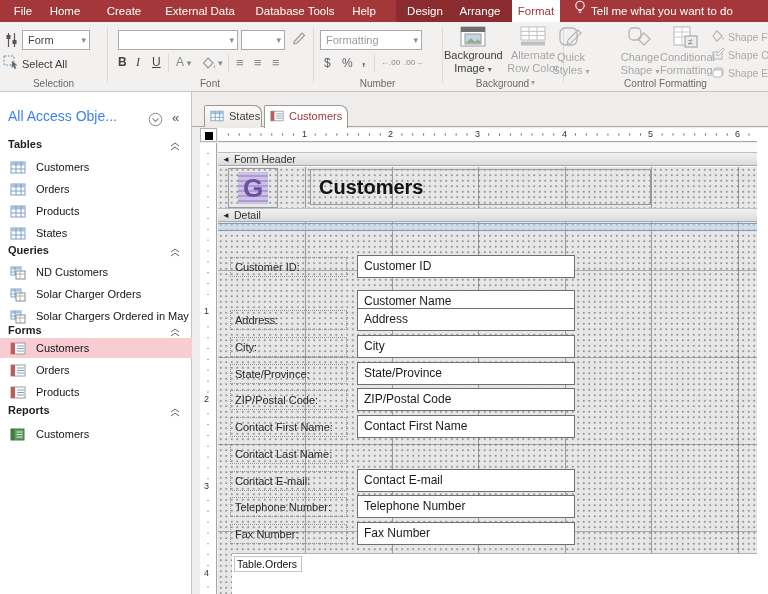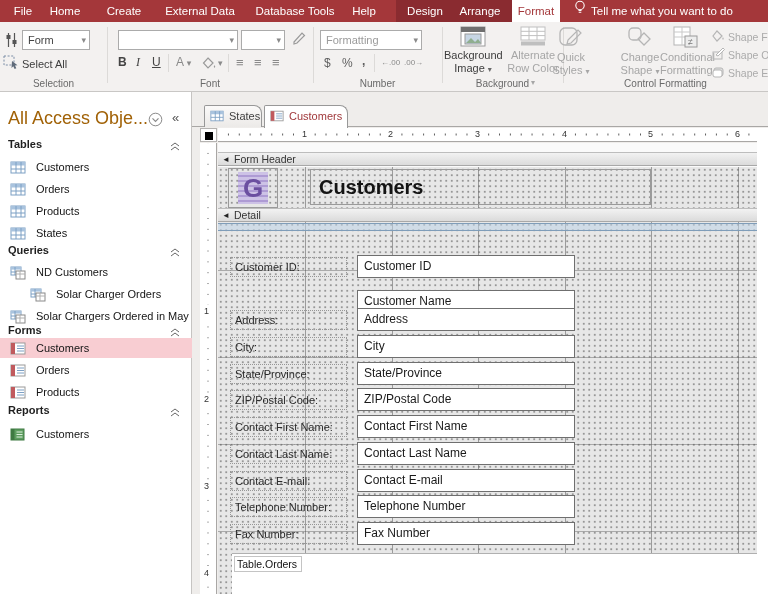--- a/index.html
+++ b/index.html
@@ -22,21 +22,21 @@
   .combo .arr { position:absolute; right:3px; top:0; color:#8a8a8a; font-size:9px; line-height:18px; }
   .rtxt { position:absolute; font-size:11px; color:#3d3d3d; }
   .gray { color:#A6A6A6 !important; }
   .bigbtn { position:absolute; top:4px; height:58px; text-align:center; font-size:11px; color:#3d3d3d; line-height:13px; }
   .bigbtn svg { display:block; margin:0 auto 2px auto; }
   .fmtglyph { position:absolute; font-size:12px; color:#5f5f5f; }
   .shpbtn { position:absolute; left:712px; width:56px; height:16px; font-size:10.5px; color:#ABABAB; display:flex; align-items:center; gap:3px; overflow:hidden; white-space:nowrap; }
 
   
   .navpane { position:absolute; left:0; top:92px; width:192px; height:502px; background:#fff; border-right:1px solid #C6C4C2; }
-  .navtitle { position:absolute; top:16px; left:8px; font-size:18px; color:#a16207; white-space:nowrap; }
+  .navtitle { position:absolute; top:16px; left:8px; font-size:14px; color:#3b82f6; white-space:nowrap; }
   .navhdr { position:absolute; left:0; width:192px; height:16px; font-size:11px; font-weight:bold; color:#1f1f1f; padding-left:8px; }
   .navhdr svg { position:absolute; right:12px; top:4px; }
   .navitem { position:absolute; left:0; width:192px; height:20px; font-size:11px; color:#141414; line-height:20px; }
   .navitem .lbl { position:absolute; left:36px; }
   .navitem svg { position:absolute; left:10px; top:4px; }
   .navsel { background:#F8CDD2; }
 
   
   .workarea { position:absolute; left:192px; top:92px; width:576px; height:502px; background:#EFEDEB; }
   .doctabstrip { position:absolute; left:0; top:12px; width:576px; height:23px; border-bottom:1px solid #A9A7A5; }
@@ -299,21 +299,21 @@
     <div class="navitem" style="top:170px;">
       <svg width="16" height="14" viewBox="0 0 16 14">
           <rect x="1" y="1" width="10" height="8" fill="#fff" stroke="#7DA0C4"></rect>
           <rect x="1" y="1" width="10" height="2.6" fill="#A9C3DE"></rect>
           <path d="M5 1v8M1 6h10" stroke="#7DA0C4"></path>
           <rect x="6" y="5" width="9" height="8" fill="#fff" stroke="#8a8a8a"></rect>
           <path d="M6 8h9M10 5v8" stroke="#b0b0b0"></path>
         </svg>
       <span class="lbl">ND Customers</span>
     </div>
-    <div class="navitem" style="top:192px;margin-left:20px;">
+    <div class="navitem" style="top:192px;">
       <svg width="16" height="14" viewBox="0 0 16 14">
           <rect x="1" y="1" width="10" height="8" fill="#fff" stroke="#7DA0C4"></rect>
           <rect x="1" y="1" width="10" height="2.6" fill="#A9C3DE"></rect>
           <path d="M5 1v8M1 6h10" stroke="#7DA0C4"></path>
           <rect x="6" y="5" width="9" height="8" fill="#fff" stroke="#8a8a8a"></rect>
           <path d="M6 8h9M10 5v8" stroke="#b0b0b0"></path>
         </svg>
       <span class="lbl">Solar Charger Orders</span>
     </div>
     <div class="navitem" style="top:214px;">
@@ -455,21 +455,20 @@
         <div class="fldtxt" style="top:86px;">Address</div>
         <div class="fldlbl" style="top:115px;">City:</div>
         <div class="fldtxt" style="top:113px;">City</div>
         <div class="fldlbl" style="top:142px;">State/Province:</div>
         <div class="fldtxt" style="top:140px;">State/Province</div>
         <div class="fldlbl" style="top:168px;">ZIP/Postal Code:</div>
         <div class="fldtxt" style="top:166px;">ZIP/Postal Code</div>
         <div class="fldlbl" style="top:195px;">Contact First Name:</div>
         <div class="fldtxt" style="top:193px;">Contact First Name</div>
         <div class="fldlbl" style="top:222px;">Contact Last Name:</div>
-        <div class="fldtxt" style="top:220px;">Contact Last Name</div>
         <div class="fldlbl" style="top:249px;">Contact E-mail:</div>
         <div class="fldtxt" style="top:247px;">Contact E-mail</div>
         <div class="fldlbl" style="top:275px;">Telephone Number:</div>
         <div class="fldtxt" style="top:273px;">Telephone Number</div>
         <div class="fldlbl" style="top:302px;">Fax Number:</div>
         <div class="fldtxt" style="top:300px;">Fax Number</div>
 
         <div class="subform">
           <span class="subformlbl">Table.Orders</span>
         </div>

